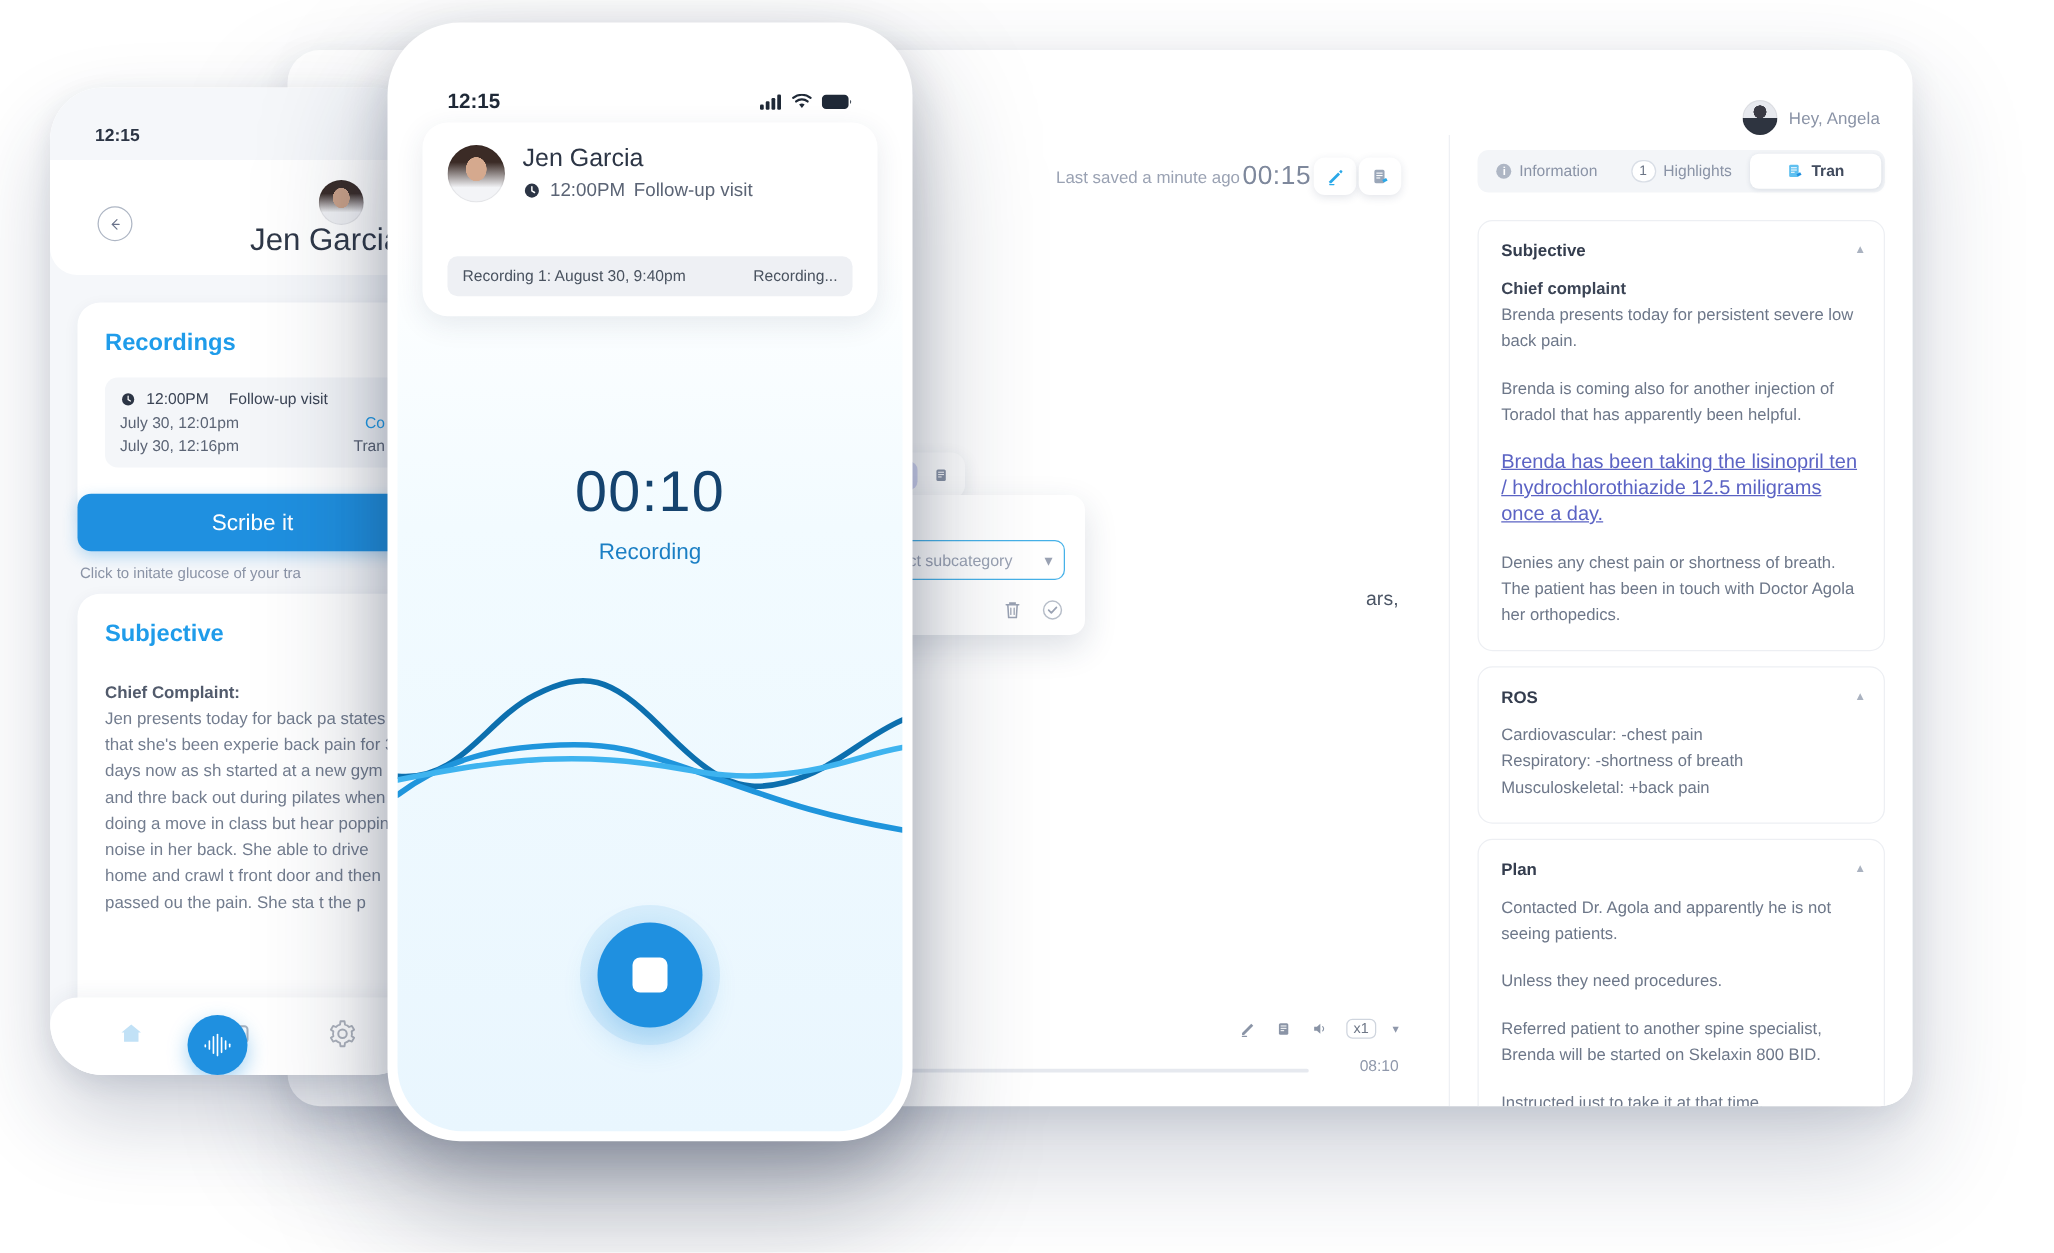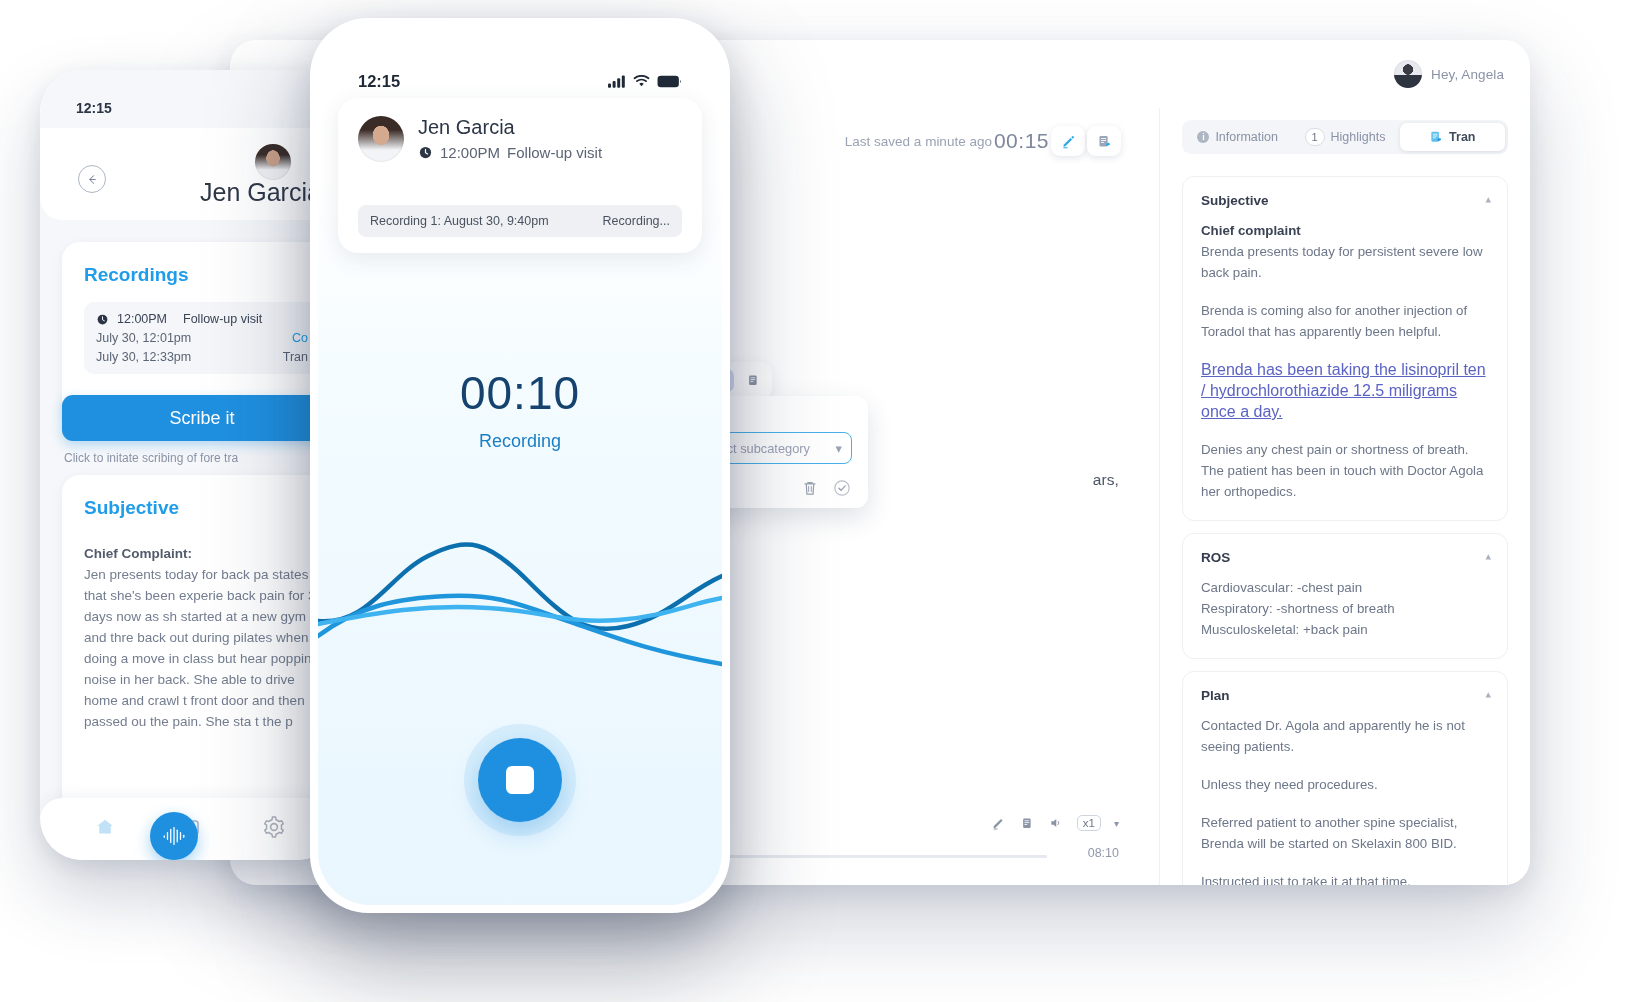--- a/index.html
+++ b/index.html
@@ -10,21 +10,21 @@
 
   
   #desktop {
     position:absolute; left:230px; top:40px; width:1300px; height:845px;
     background:#ffffff; border-radius:26px;
     box-shadow: 0 40px 90px rgba(30,45,80,.22), 0 8px 26px rgba(30,45,80,.10);
     overflow:hidden;
   }
   #desktop-header {
     position:absolute; left:0; top:0; right:0; height:68px;
-    display:flex; align-items:center; justify-content:flex-end; padding-right:26px;
+    display:flex; align-items:flex-end; justify-content:flex-end; padding-right:26px;
   }
   .user-chip { display:flex; align-items:center; gap:9px; }
   .avatar-sm {
     width:28px; height:28px; border-radius:50%; flex:0 0 auto;
     background:
       radial-gradient(circle at 50% 34%, #3a3a44 0 22%, transparent 23%),
       linear-gradient(180deg,#e7e9ee 0 52%, #2e3440 52% 100%),
       #e2e5ea;
     background-size:cover;
     box-shadow: inset 0 0 0 1px rgba(0,0,0,.05);
@@ -456,28 +456,28 @@
               <path d="M12 7v5.4l3.4 2" fill="none" stroke="#fff" stroke-width="1.8" stroke-linecap="round"></path>
             </svg>
             <span>12:00PM</span>
             <span style="margin-left:8px">Follow-up visit</span>
           </div>
           <div class="rec-row">
             <span>July 30, 12:01pm</span>
             <span class="rec-right">Co</span>
           </div>
           <div class="rec-row">
-            <span>July 30, 12:33pm</span>
+            <span>July 30, 12:16pm</span>
             <span>Tran</span>
           </div>
         </div>
       </div>
 
       <div class="scribe-btn">Scribe it</div>
-      <div class="scribe-hint">Click to initate scribing of fore tra</div>
+      <div class="scribe-hint">Click to initate glucose of your tra</div>
 
       <div class="pl-card" id="pl-card2">
         <div class="pl-h-blue">Subjective</div>
         <div class="pl-body" style="margin-top:24px">
           <b>Chief Complaint:</b><br>
           <span>Jen presents today for back pa states that she's been experie back pain for 3 days now as sh started at a new gym and thre back out during pilates when s doing a move in class but hear popping noise in her back. She able to drive home and crawl t front door and then passed ou the pain. She sta t the p</span>
         </div>
       </div>
 
       <div id="pl-nav">

